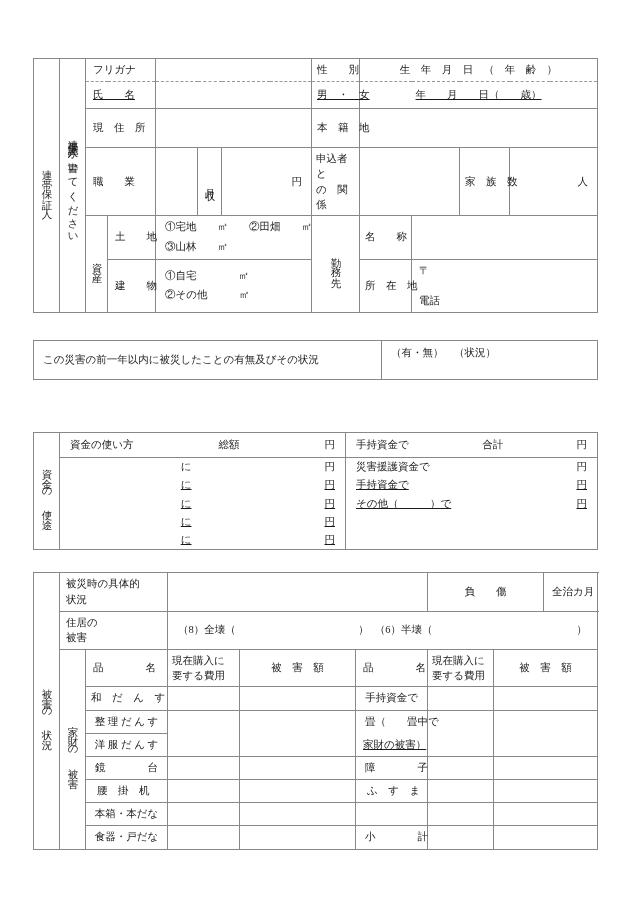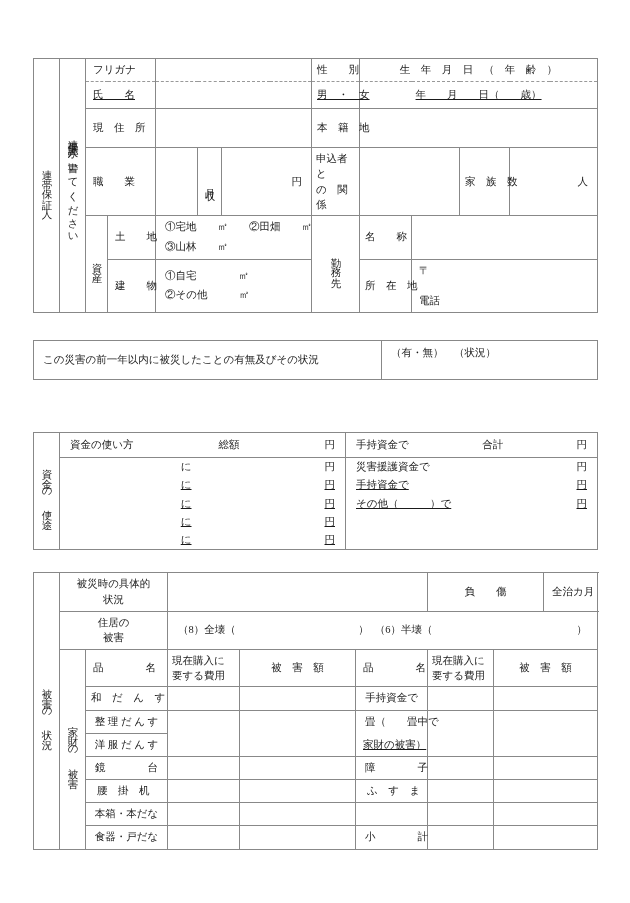--- a/index.html
+++ b/index.html
@@ -81,21 +81,21 @@
     text-align: left;
     padding: 3px 4px;
     line-height: 1.45;
   }
   .lbl-2j {
     padding: 3px 6px;
     line-height: 1.5;
   }
   .lbl-2j .r1, .lbl-2j .r2 {
     display: flex;
-    justify-content: center;
+    justify-content: flex-start;
     white-space: nowrap;
   }
   .fill { min-height: 16px; }
   .dashed-b { border-bottom: 1px dashed #999 !important; }
   .nb-t { border-top: none !important; text-decoration: underline; }
   .nb-b { border-bottom: none !important; }
   .nb-l { border-left: none !important; }
   .nb-r { border-right: none !important; }
   .money-r { text-align: right; padding: 4px 9px 4px 4px; }
   .asset-line { padding: 3px 9px; line-height: 1.6; white-space: nowrap; }

